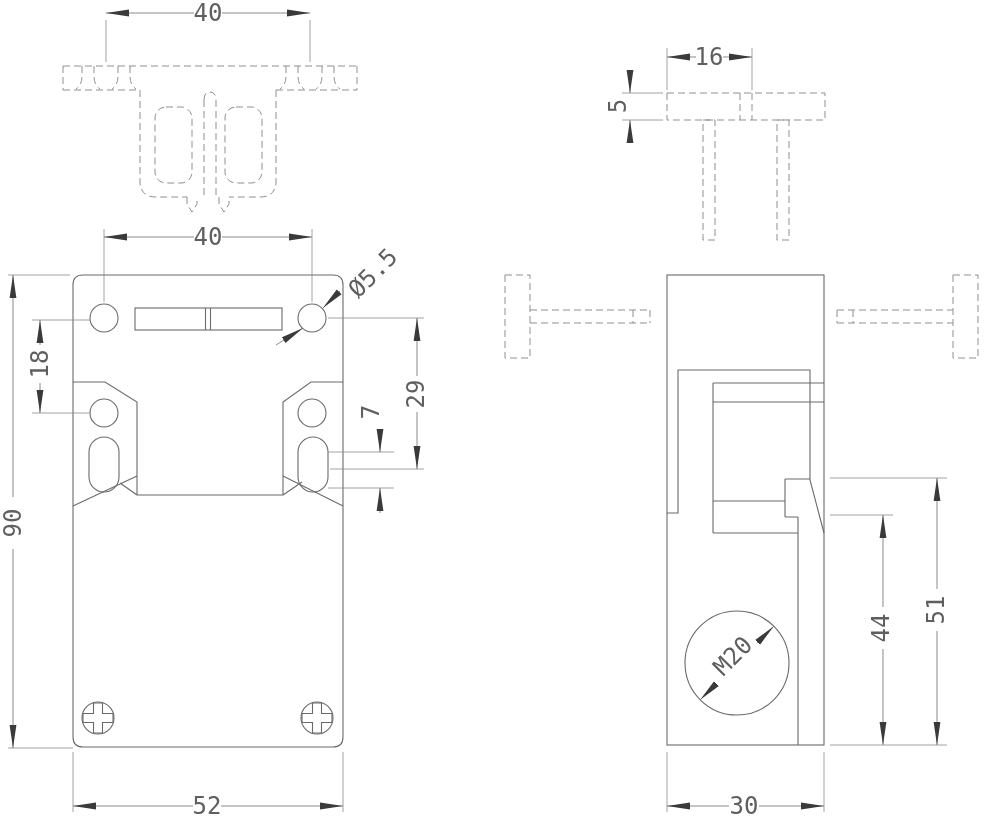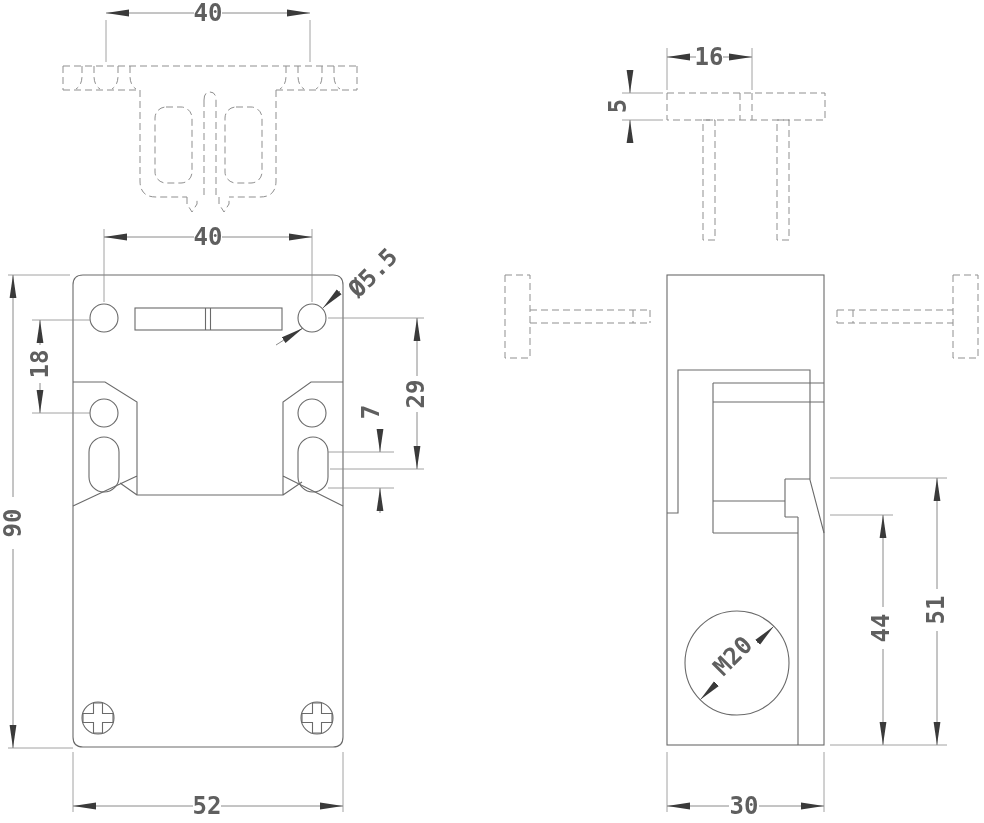--- a/index.html
+++ b/index.html
@@ -1,16 +1,16 @@
 <!DOCTYPE html>
 <html><head>
 <meta charset="utf-8">
 <style>
   html,body{margin:0;padding:0;background:#ffffff;}
-  .stage{width:984px;height:823px;position:relative;background:#ffffff;overflow:hidden;font-weight:bold;}
+  .stage{width:984px;height:823px;position:relative;background:#ffffff;overflow:hidden;}
   svg{display:block;}
   .solid *{fill:none;stroke:#6a6a6a;stroke-width:1.1;}
   .dashed *{fill:none;stroke:#8f8f8f;stroke-width:1;stroke-dasharray:7 4;}
   .dim line, .dim path.dline{fill:none;stroke:#7d7d7d;stroke-width:0.9;}
   .dim path.ext{fill:none;stroke:#8a8a8a;stroke-width:0.8;}
   .dim text{fill:#5f5f5f;font-family:"DejaVu Sans Mono", monospace;font-size:24px;
             text-anchor:middle;dominant-baseline:central;stroke:none;}
 </style>
 </head>
 <body>

